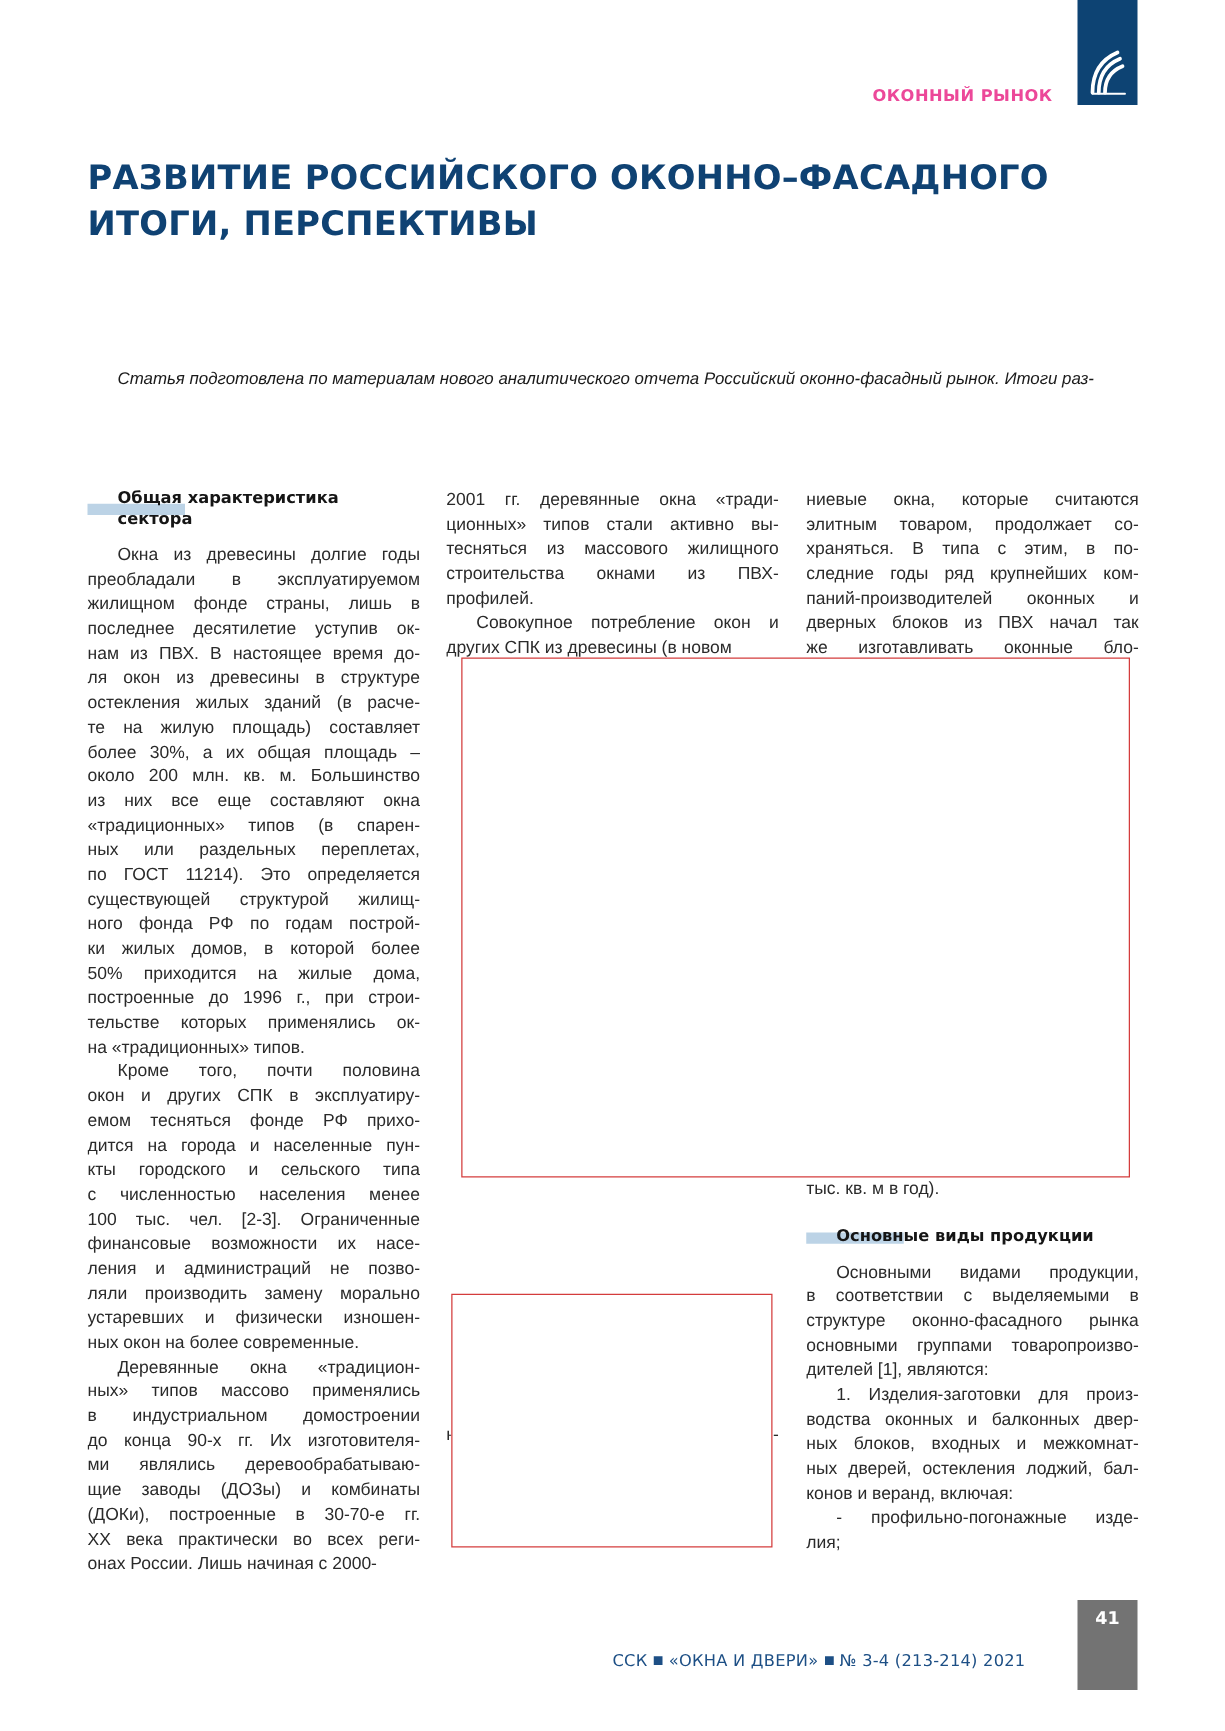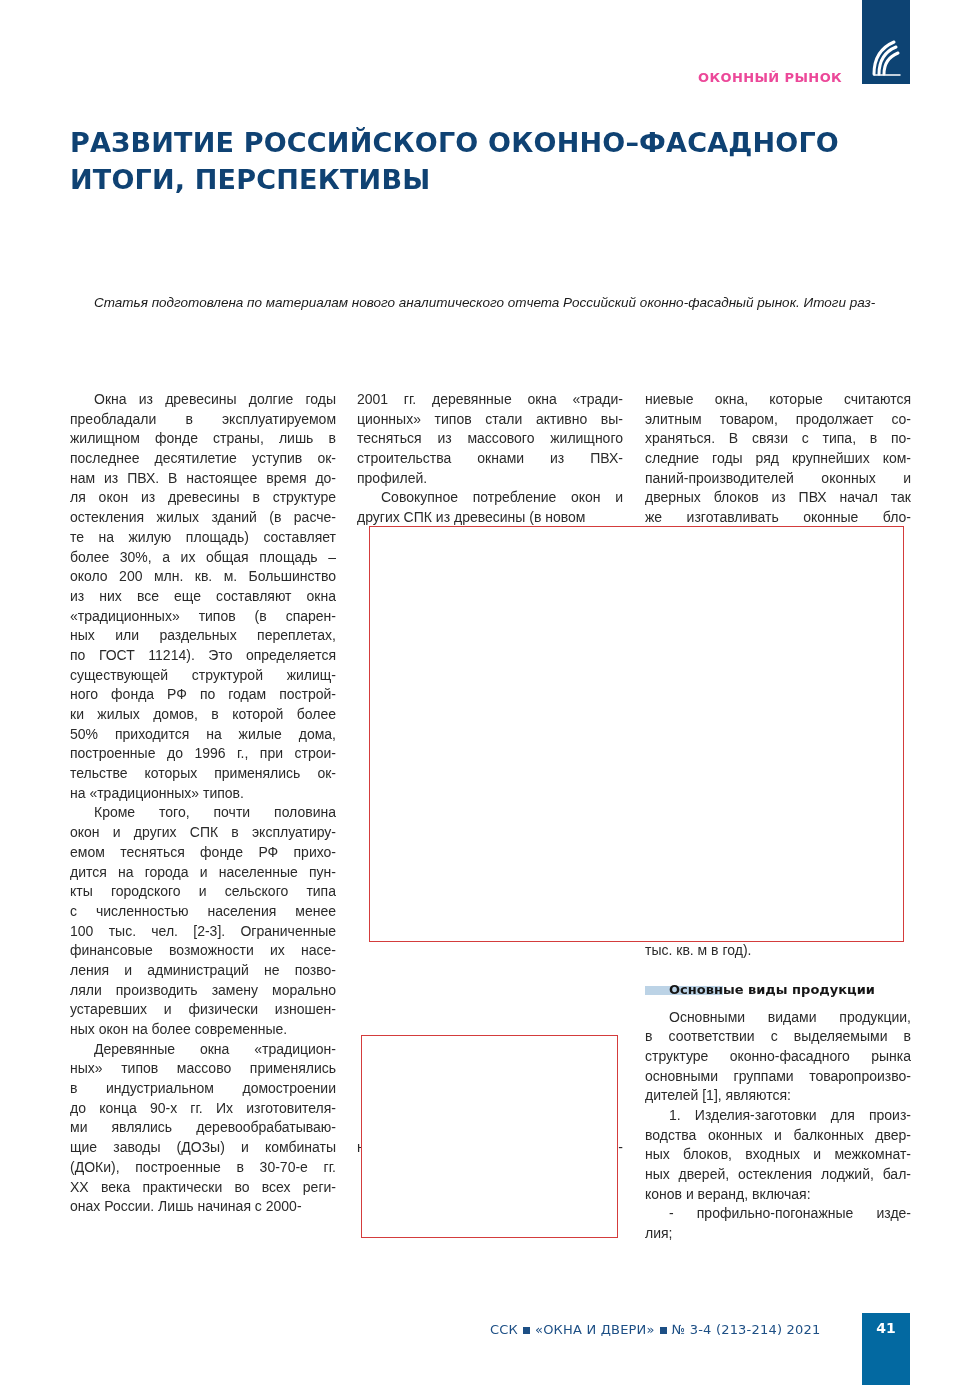--- a/index.html
+++ b/index.html
@@ -28,21 +28,21 @@
   .subhead .bar { position: absolute; left: 0; top: 13px; width: 78px; height: 9px; background: #bcd3e6; z-index: 0; }
   .subhead .txt { position: relative; z-index: 1; display: block; }
   .subhead.single .bar { top: 5px; }
 
   .redact { position: absolute; background: #ffffff; border: 1.5px solid #d43c3c; box-sizing: border-box; }
   .r1 { left: 369px; top: 526px; width: 535px; height: 416px; }
   .r2 { left: 361px; top: 1035px; width: 257px; height: 203px; }
 
   .footer-text { position: absolute; left: 490px; top: 1322px; font-family: "DejaVu Sans", sans-serif; font-size: 13px; color: #1d4f85; letter-spacing: 0.2px; white-space: nowrap; }
   .footer-text .sq { display: inline-block; width: 7px; height: 7px; background: #1d4f85; margin: 0 5px 1px 5px; vertical-align: middle; }
-  .page-block { position: absolute; left: 862px; top: 1313px; width: 48px; height: 72px; background: #0369a1; }
+  .page-block { position: absolute; left: 862px; top: 1280px; width: 48px; height: 72px; background: #737373; }
   .page-num { position: absolute; left: 0; top: 7px; width: 48px; text-align: center; font-family: "DejaVu Sans", sans-serif; font-weight: bold; font-size: 14px; color: #ffffff; }
 </style>
 </head>
 <body>
 
 <div class="top-block">
   <svg width="36" height="42" viewBox="0 0 36 42">
     <g fill="none" stroke="#ffffff" stroke-width="3" stroke-linecap="round">
       <path d="M6 38 C6 24 12 12 26 6"></path>
       <path d="M11 38 C11 26 16 16 28 11"></path>
@@ -56,20 +56,25 @@
 <h1 class="title">
   <span>РАЗВИТИЕ РОССИЙСКОГО ОКОННО–ФАСАДНОГО</span>
   <span>ИТОГИ, ПЕРСПЕКТИВЫ</span>
 </h1>
 
 <div class="lead">
   <span class="l1">Статья подготовлена по материалам нового аналитического отчета Российский оконно-фасадный рынок. Итоги раз-</span>
 </div>
 
 <div class="col col1">
+  <div class="subhead">
+    <span class="bar"></span>
+    <span class="txt">Общая характеристика</span>
+    <span class="txt">сектора</span>
+  </div>
   <div id="col1-body">
       <span class="line indent">Окна из древесины долгие годы</span>
       <span class="line">преобладали в эксплуатируемом</span>
       <span class="line">жилищном фонде страны, лишь в</span>
       <span class="line">последнее десятилетие уступив ок-</span>
       <span class="line">нам из ПВХ. В настоящее время до-</span>
       <span class="line">ля окон из древесины в структуре</span>
       <span class="line">остекления жилых зданий (в расче-</span>
       <span class="line">те на жилую площадь) составляет</span>
       <span class="line">более 30%, а их общая площадь –</span>
@@ -123,21 +128,21 @@
   <div style="height:197px"></div>
   <div id="col2-bot">
       <span class="line">на из древесины и дерево-алюми-</span>
     </div>
 </div>
 
 <div class="col col3">
   <div id="col3-top">
       <span class="line">ниевые окна, которые считаются</span>
       <span class="line">элитным товаром, продолжает со-</span>
-      <span class="line">храняться. В связи с типа, в по-</span>
+      <span class="line">храняться. В типа с этим, в по-</span>
       <span class="line">следние годы ряд крупнейших ком-</span>
       <span class="line">паний-производителей оконных и</span>
       <span class="line">дверных блоков из ПВХ начал так</span>
       <span class="line">же изготавливать оконные бло-</span>
     </div>
   <div style="height:413px"></div>
   <div id="col3-after">
       <span class="line last">тыс. кв. м в год).</span>
     </div>
   <div style="height:20px"></div>

